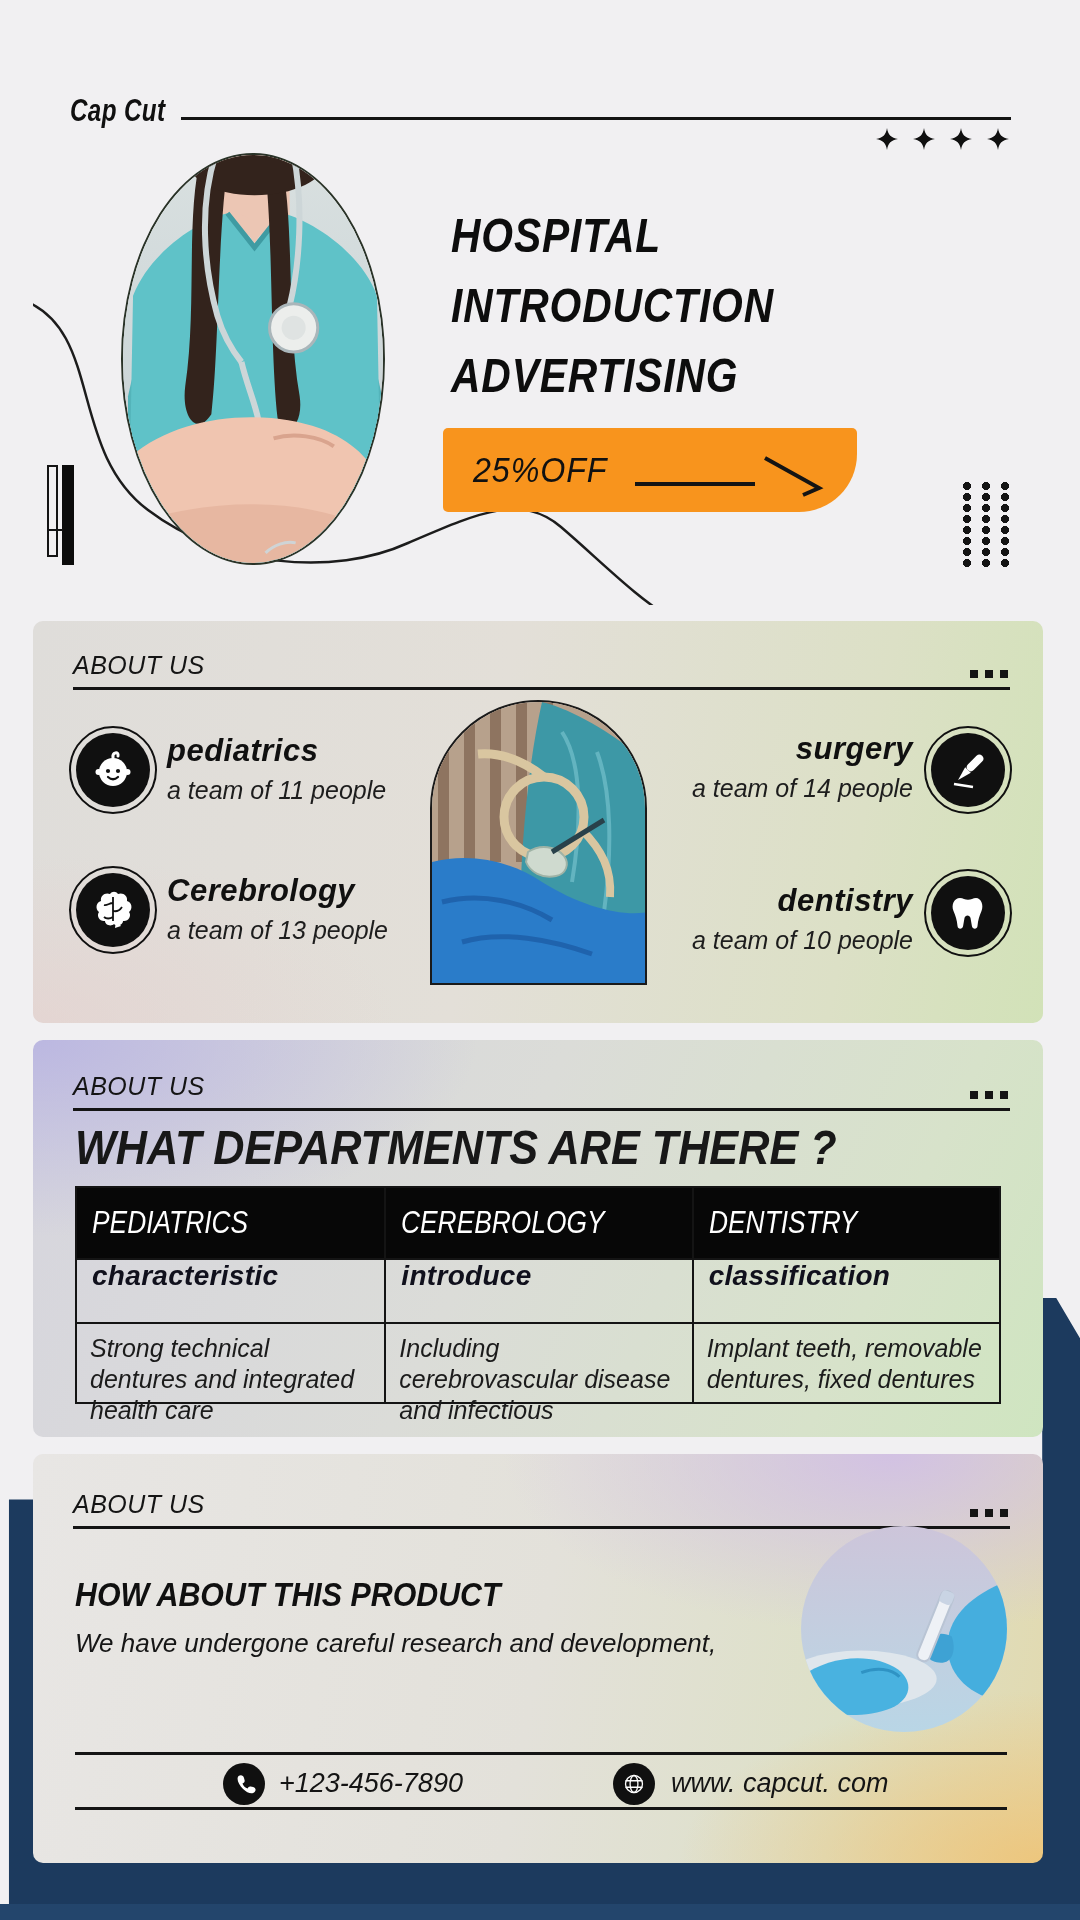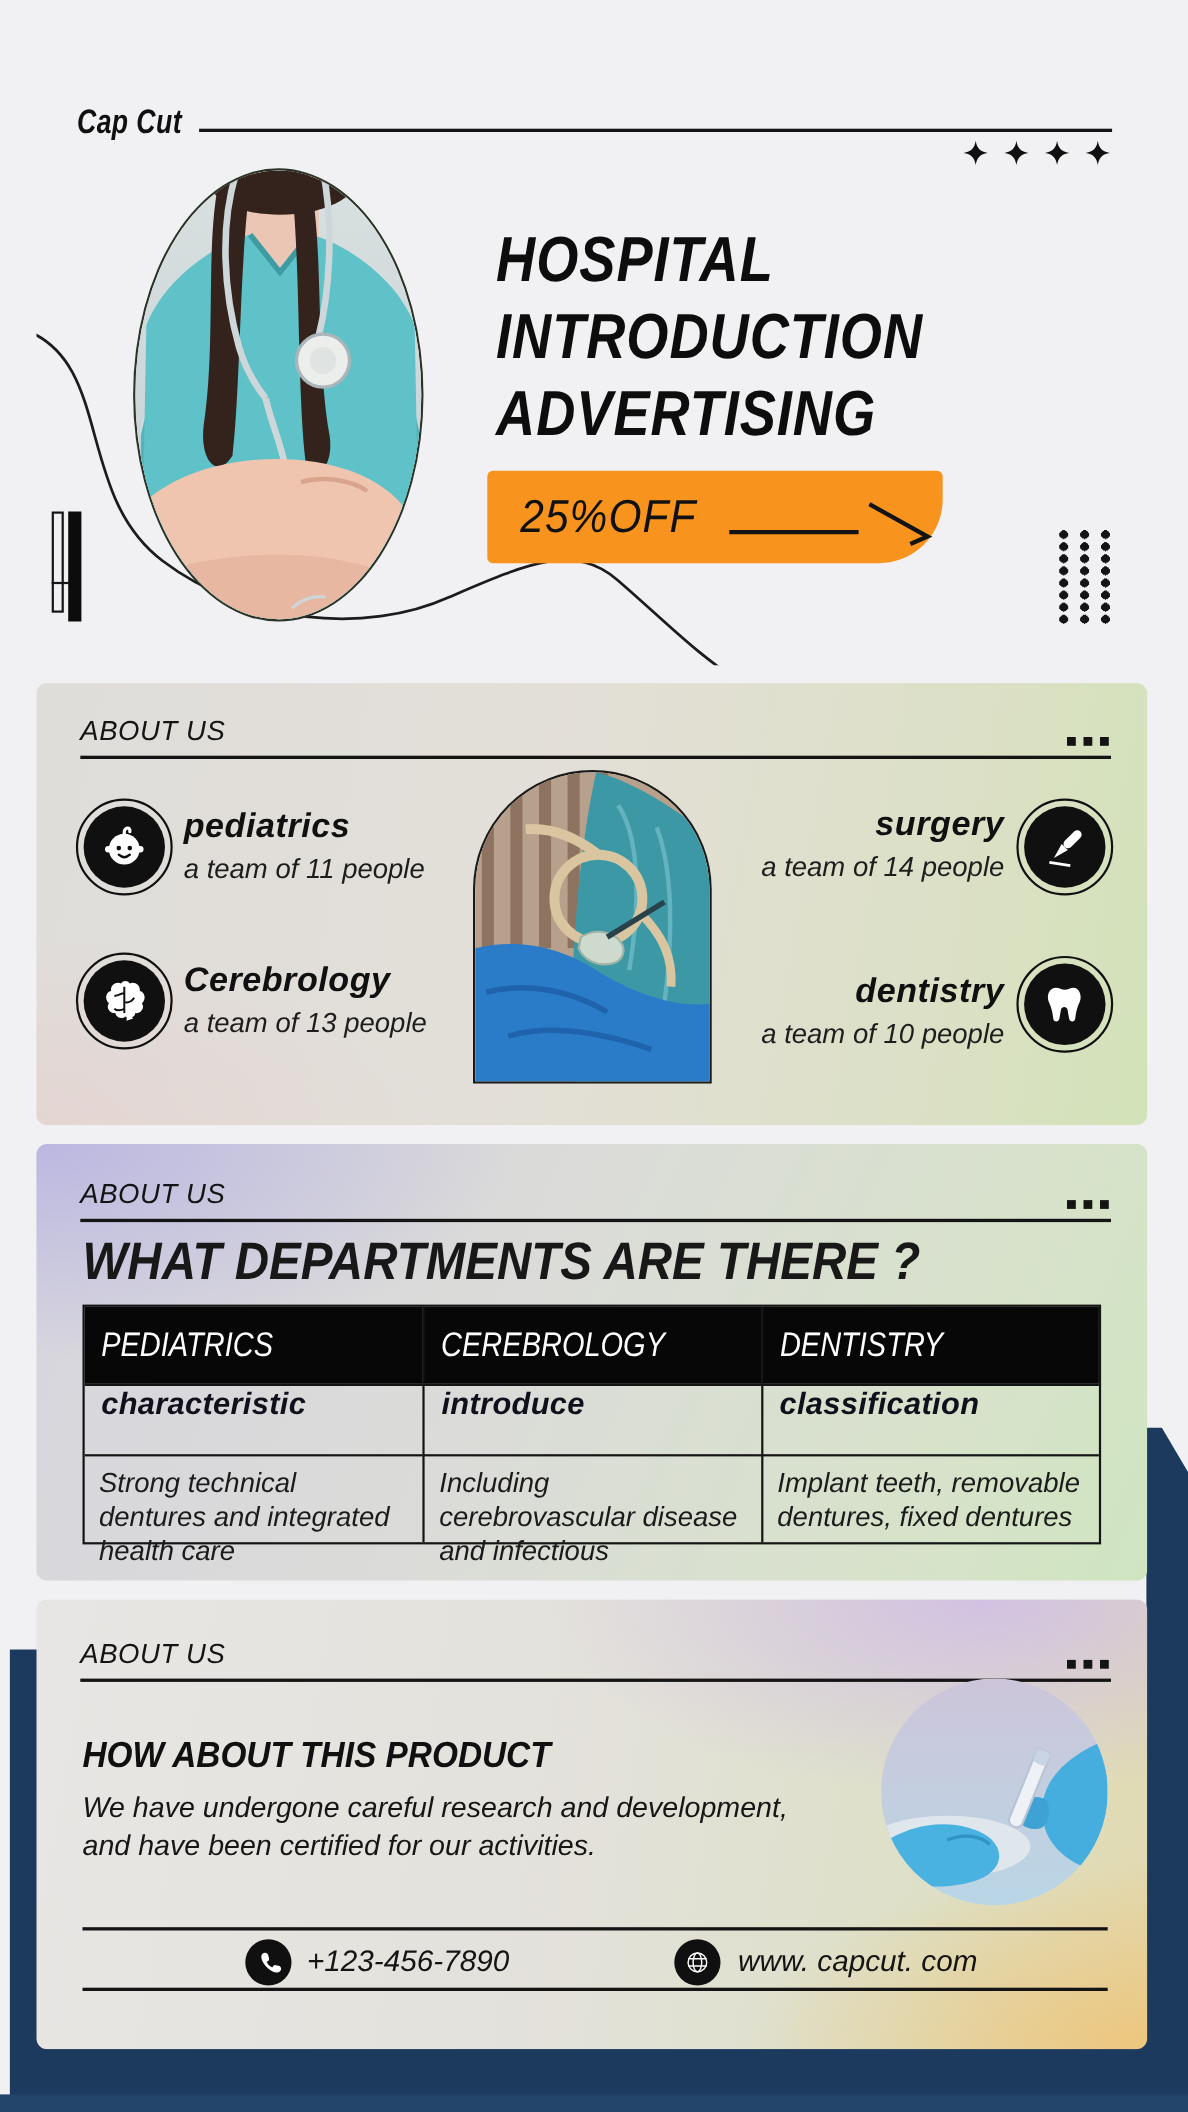--- a/index.html
+++ b/index.html
@@ -38,25 +38,25 @@
   .cond90{display:inline-block;transform:scaleX(.90);transform-origin:0 50%;}
   .cond92{display:inline-block;transform:scaleX(.92);transform-origin:0 50%;}
 
   
   .brand { position:absolute; left:37px; top:38px; font-size:31px; font-weight:bold; color:#101010; letter-spacing:.5px; }
   .brand-line { position:absolute; left:148px; top:62px; width:830px; height:3px; background:#141414; }
   .diamond-row { position:absolute; right:34px; top:73px; display:flex; gap:15px; }
   .curve { position:absolute; left:0; top:0; }
   .photo-oval { position:absolute; left:88px; top:98px; width:264px; height:412px; border-radius:50%;
     overflow:hidden; border:2px solid #2a3328; }
-  .hero-title { position:absolute; left:418px; top:146px; font-size:58px; line-height:70px; font-weight:bold;
+  .hero-title { position:absolute; left:418px; top:146px; font-size:48px; line-height:70px; font-weight:bold;
     color:#0d0d0d; letter-spacing:1px; white-space:nowrap; }
   .offer-banner { position:absolute; left:410px; top:373px; width:414px; height:84px; background:#f8941d;
     border-radius:5px 5px 58px 5px; display:flex; align-items:center; padding-left:30px; }
-  .offer-text { font-size:42px; font-weight:500; color:#111; letter-spacing:1px; }
+  .offer-text { font-size:35px; font-weight:500; color:#111; letter-spacing:1px; }
   .offer-arrow { margin-left:14px; margin-top:10px; }
   .deco-bar-outline { position:absolute; left:14px; top:410px; width:11px; height:92px; border:2px solid #141414; background:transparent; }
   .deco-bar { position:absolute; left:29px; top:410px; width:12px; height:100px; background:#0c0c0c; }
   .deco-tick { position:absolute; left:14px; top:474px; width:16px; height:2px; background:#141414; }
   .dots-grid { position:absolute; left:929px; top:426px; width:56px; height:88px;
     background-image: radial-gradient(circle 4px at 5px 5px, #141414 97%, transparent);
     background-size:19px 11px; }
 
   
   .sec-head { position:absolute; left:40px; width:937px; border-bottom:3px solid #141414; padding-bottom:7px; }
@@ -321,21 +321,20 @@
           <rect x="125" y="62" width="13" height="13" rx="4" fill="#c9d4e4"></rect>
         </g>
         <path d="M0,150 C30,128 72,126 97,143 C112,155 110,172 90,181 C60,193 20,189 0,176 Z" fill="#49b2e0"></path>
         <path d="M60,146 C75,140 90,142 98,150" stroke="#2f93c4" stroke-width="3" fill="none"></path>
       </svg>
     </div>
 
     <div class="prod-title"><span class="cond92">HOW ABOUT THIS PRODUCT</span></div>
     <div class="prod-body">
       <div>We have undergone careful research and development,</div>
-      <div>and have been certified for our activities.</div>
     </div>
 
     <div class="contact">
       <div class="cicon" style="left:148px;">
         <svg width="28" height="28" viewBox="0 0 46 46">
           <path d="M14,10 c4,-3 8,-1 9,3 l1,4 c0.6,2.5 -1,4 -3.5,5 c1.5,4 4.5,7 8.5,8.5 c1,-2.5 2.5,-4 5,-3.4 l4,1 c4,1 5.5,5 2.5,8 c-4,4 -12,2 -19,-5 C14,24 10,14 14,10 z" fill="#fff"></path>
         </svg>
       </div>
       <div class="ctext" style="left:204px;">+123-456-7890</div>
 

